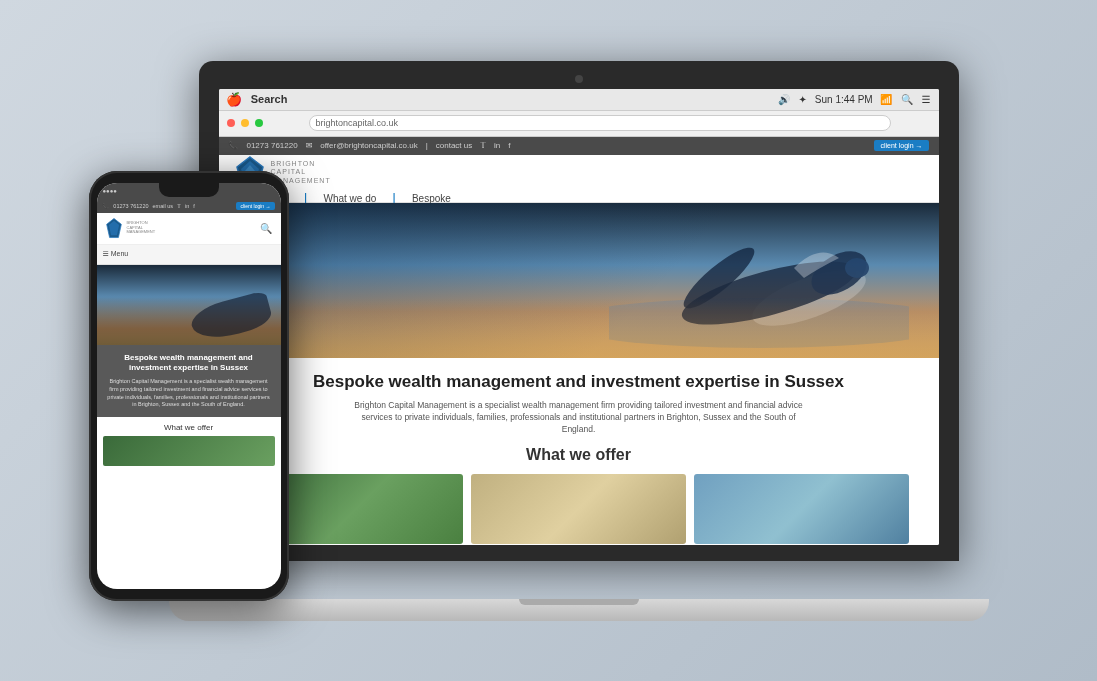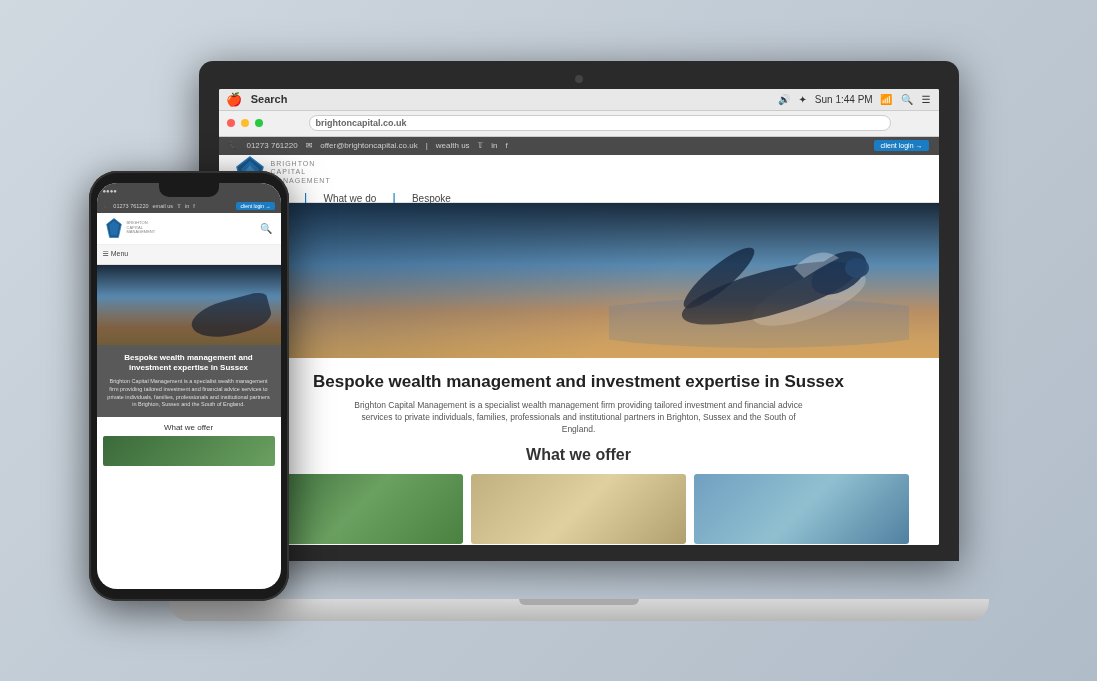--- a/index.html
+++ b/index.html
@@ -79,21 +79,20 @@
 
     
     .browser-bar {
       height: 26px;
       background: #f0f0f0;
       border-bottom: 1px solid #ccc;
       display: flex;
       align-items: center;
       padding: 0 8px;
       gap: 6px;
-      font-weight: bold;
     }
     .browser-dot {
       width: 8px; height: 8px;
       border-radius: 50%;
     }
     .dot-red { background: #ff5f57; }
     .dot-yellow { background: #ffbd2e; }
     .dot-green { background: #28c840; }
     .browser-url {
       flex: 1;
@@ -501,21 +500,21 @@
           <span>brightoncapital.co.uk</span>
         </div>
       </div>
 
       <div class="site-topbar">
         <span>📞</span>
         <span>01273 761220</span>
         <span>✉</span>
         <span>offer@brightoncapital.co.uk</span>
         <span>|</span>
-        <span>wealth us</span>
+        <span>contact us</span>
         <span>𝕋</span>
         <span>in</span>
         <span>f</span>
         <div class="site-topbar-right">
           <span class="client-login-btn">client login →</span>
         </div>
       </div>
 
       <div class="site-nav">
         <div class="site-logo">

